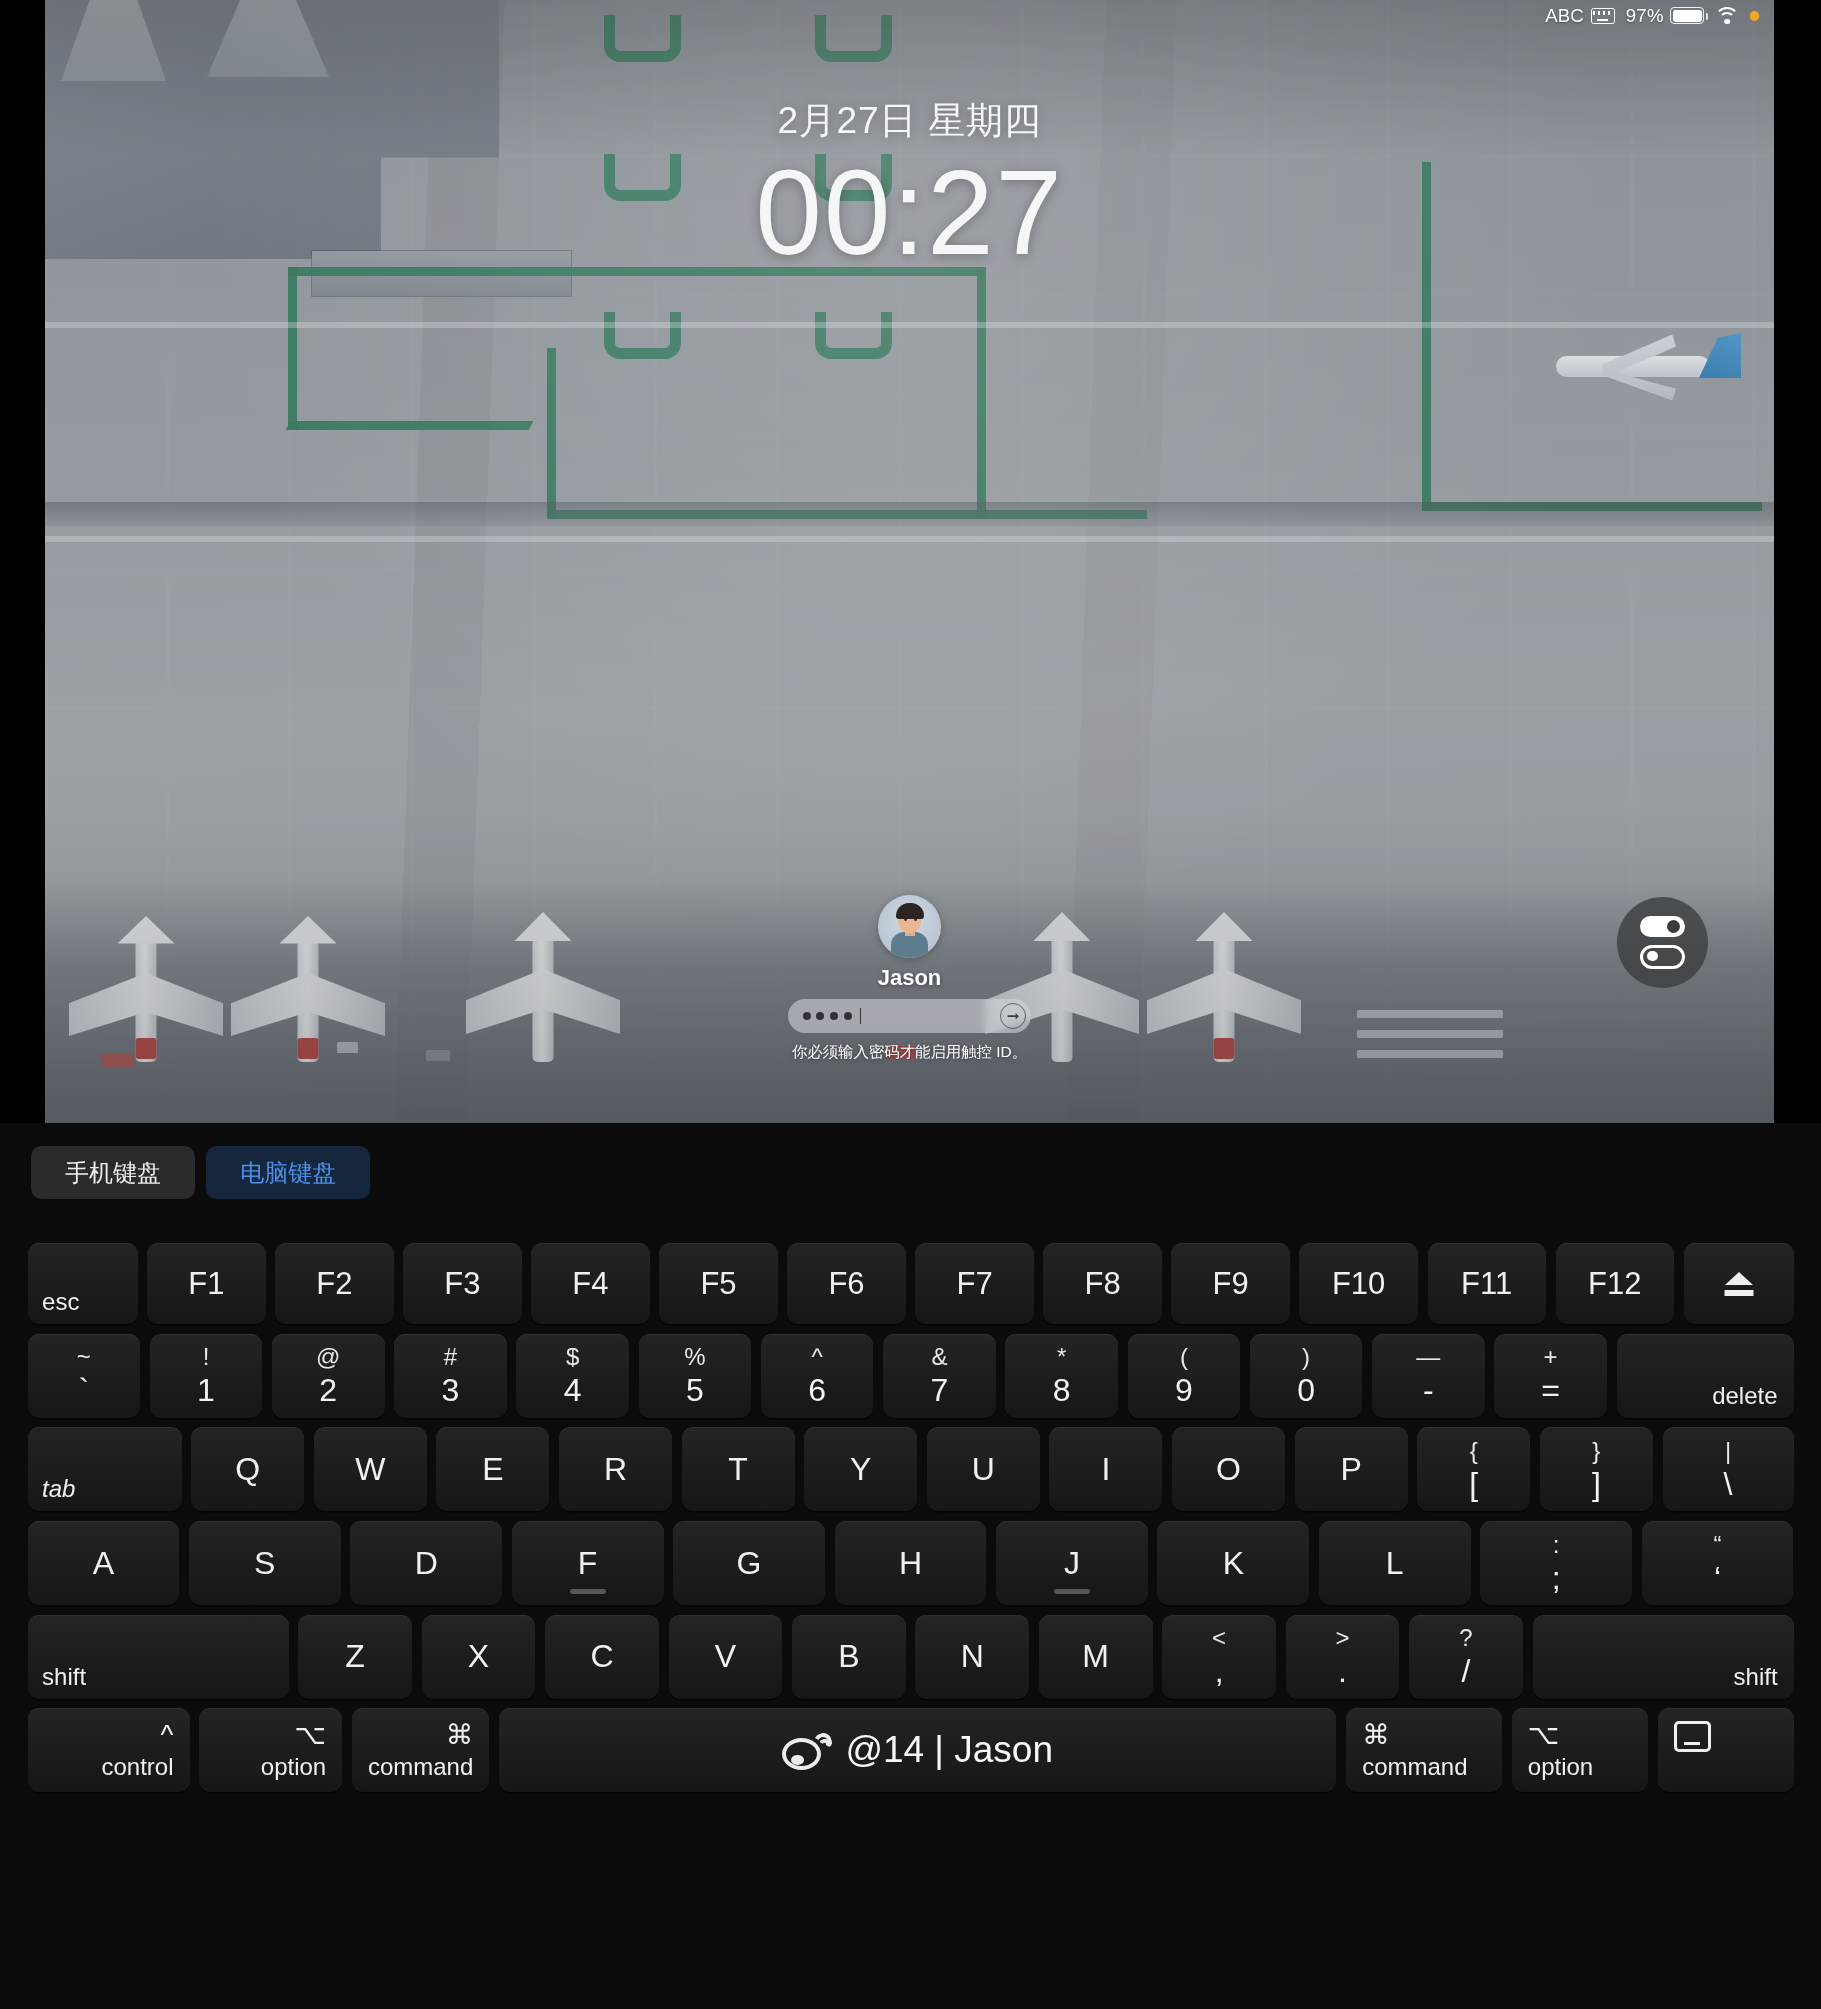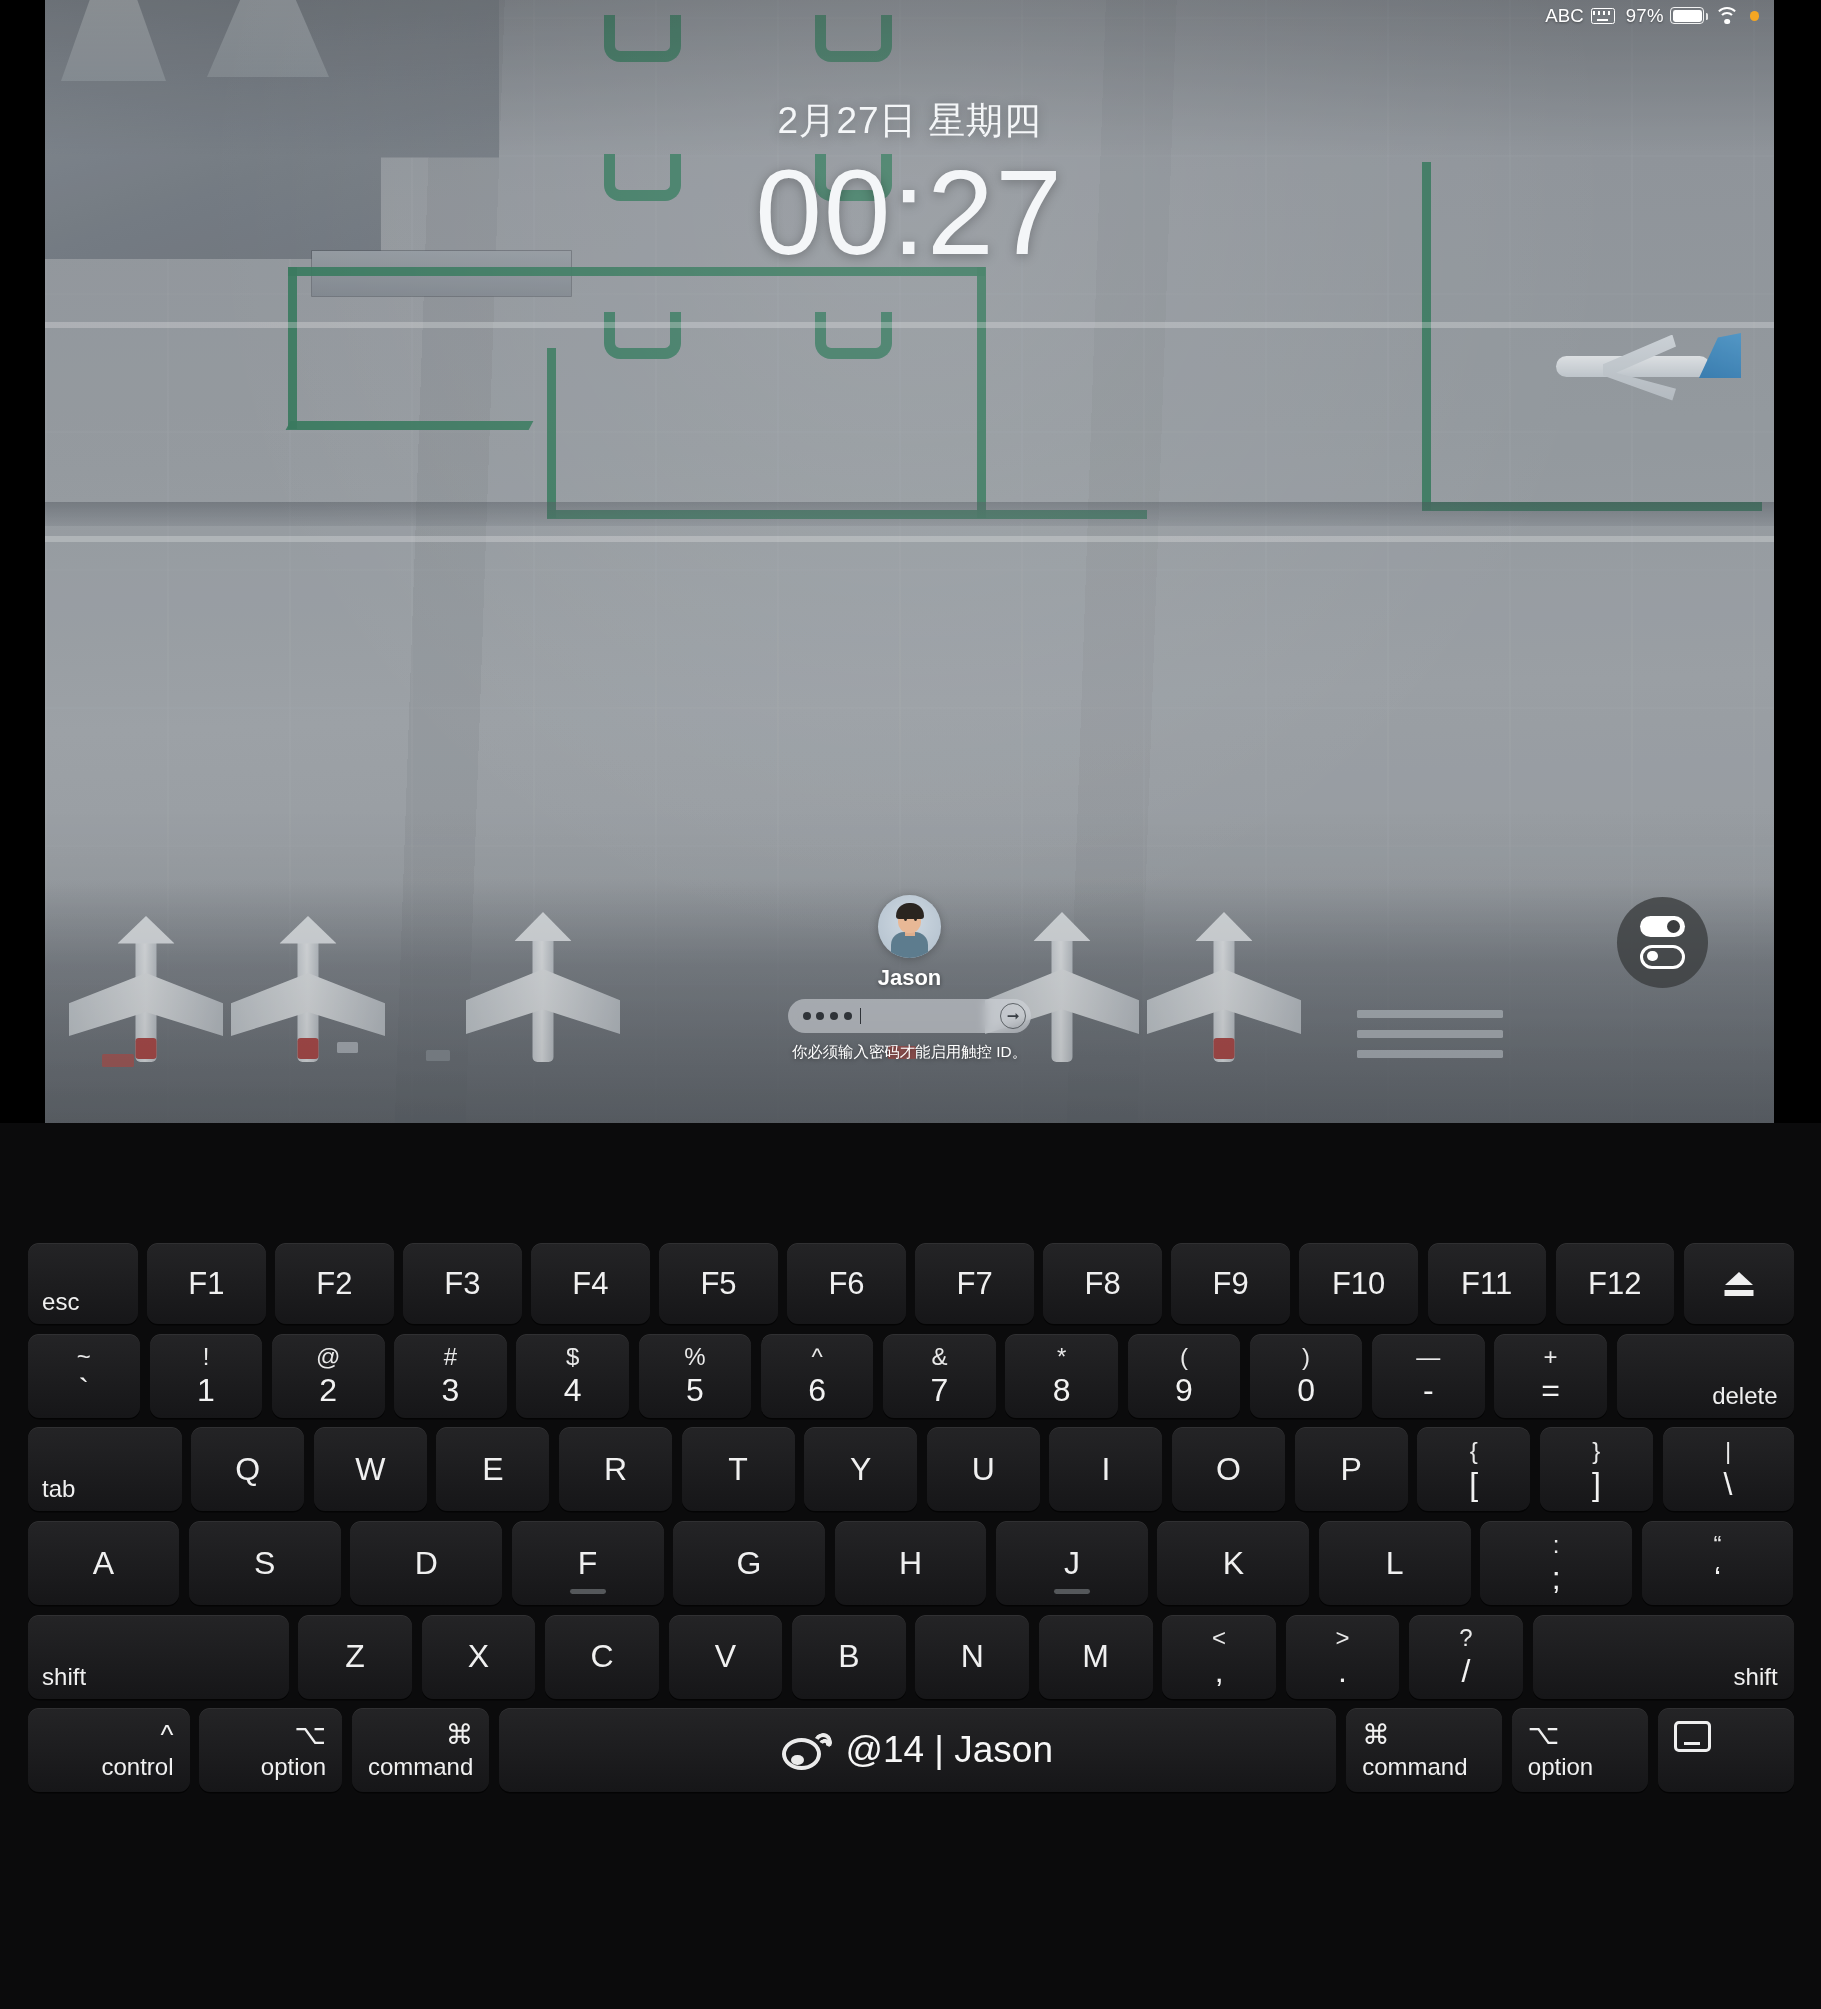--- a/index.html
+++ b/index.html
@@ -333,21 +333,21 @@
     border:4px solid #f2f2f2; border-bottom-color:transparent; border-left-color:transparent;
     transform: rotate(-18deg);
   }
 
   
   .w-esc  { flex: 0 0 110px; }
   .w-fn   { flex: 1 1 0; }
   .w-ej   { flex: 0 0 110px; }
   .w-num  { flex: 1 1 0; }
   .w-del  { flex: 0 0 177px; }
-  .w-tab  { flex: 0 0 154px; }
+  .w-tab  { flex: 0 0 154px; font-style: italic; }
   .w-bsl  { flex: 0 0 131px; }
   .w-caps { flex: 0 0 203px; }
   .w-ret  { flex: 0 0 203px; }
   .w-shl  { flex: 0 0 261px; }
   .w-shr  { flex: 0 0 261px; }
   .w-ctrl { flex: 0 0 162px; }
   .w-opt  { flex: 0 0 143px; }
   .w-cmdl { flex: 0 0 136px; }
   .w-space{ flex: 1 1 0; }
   .w-cmdr { flex: 0 0 156px; }
@@ -487,20 +487,24 @@
           <i></i>
         </span>
     </div>
 
   </div>
 </div>
 
 <div id="kb-panel">
 
   <div class="toolbar">
+    <div class="seg">
+      <div class="seg-btn">手机键盘</div>
+      <div class="seg-btn active">电脑键盘</div>
+    </div>
   </div>
 
   <div class="kb">
 
     <div class="krow fn">
       <div class="key w-esc">
           <span class="lbl-bl">esc</span>
         </div>
       <div class="key w-fn">F1</div>
       <div class="key w-fn">F2</div>

